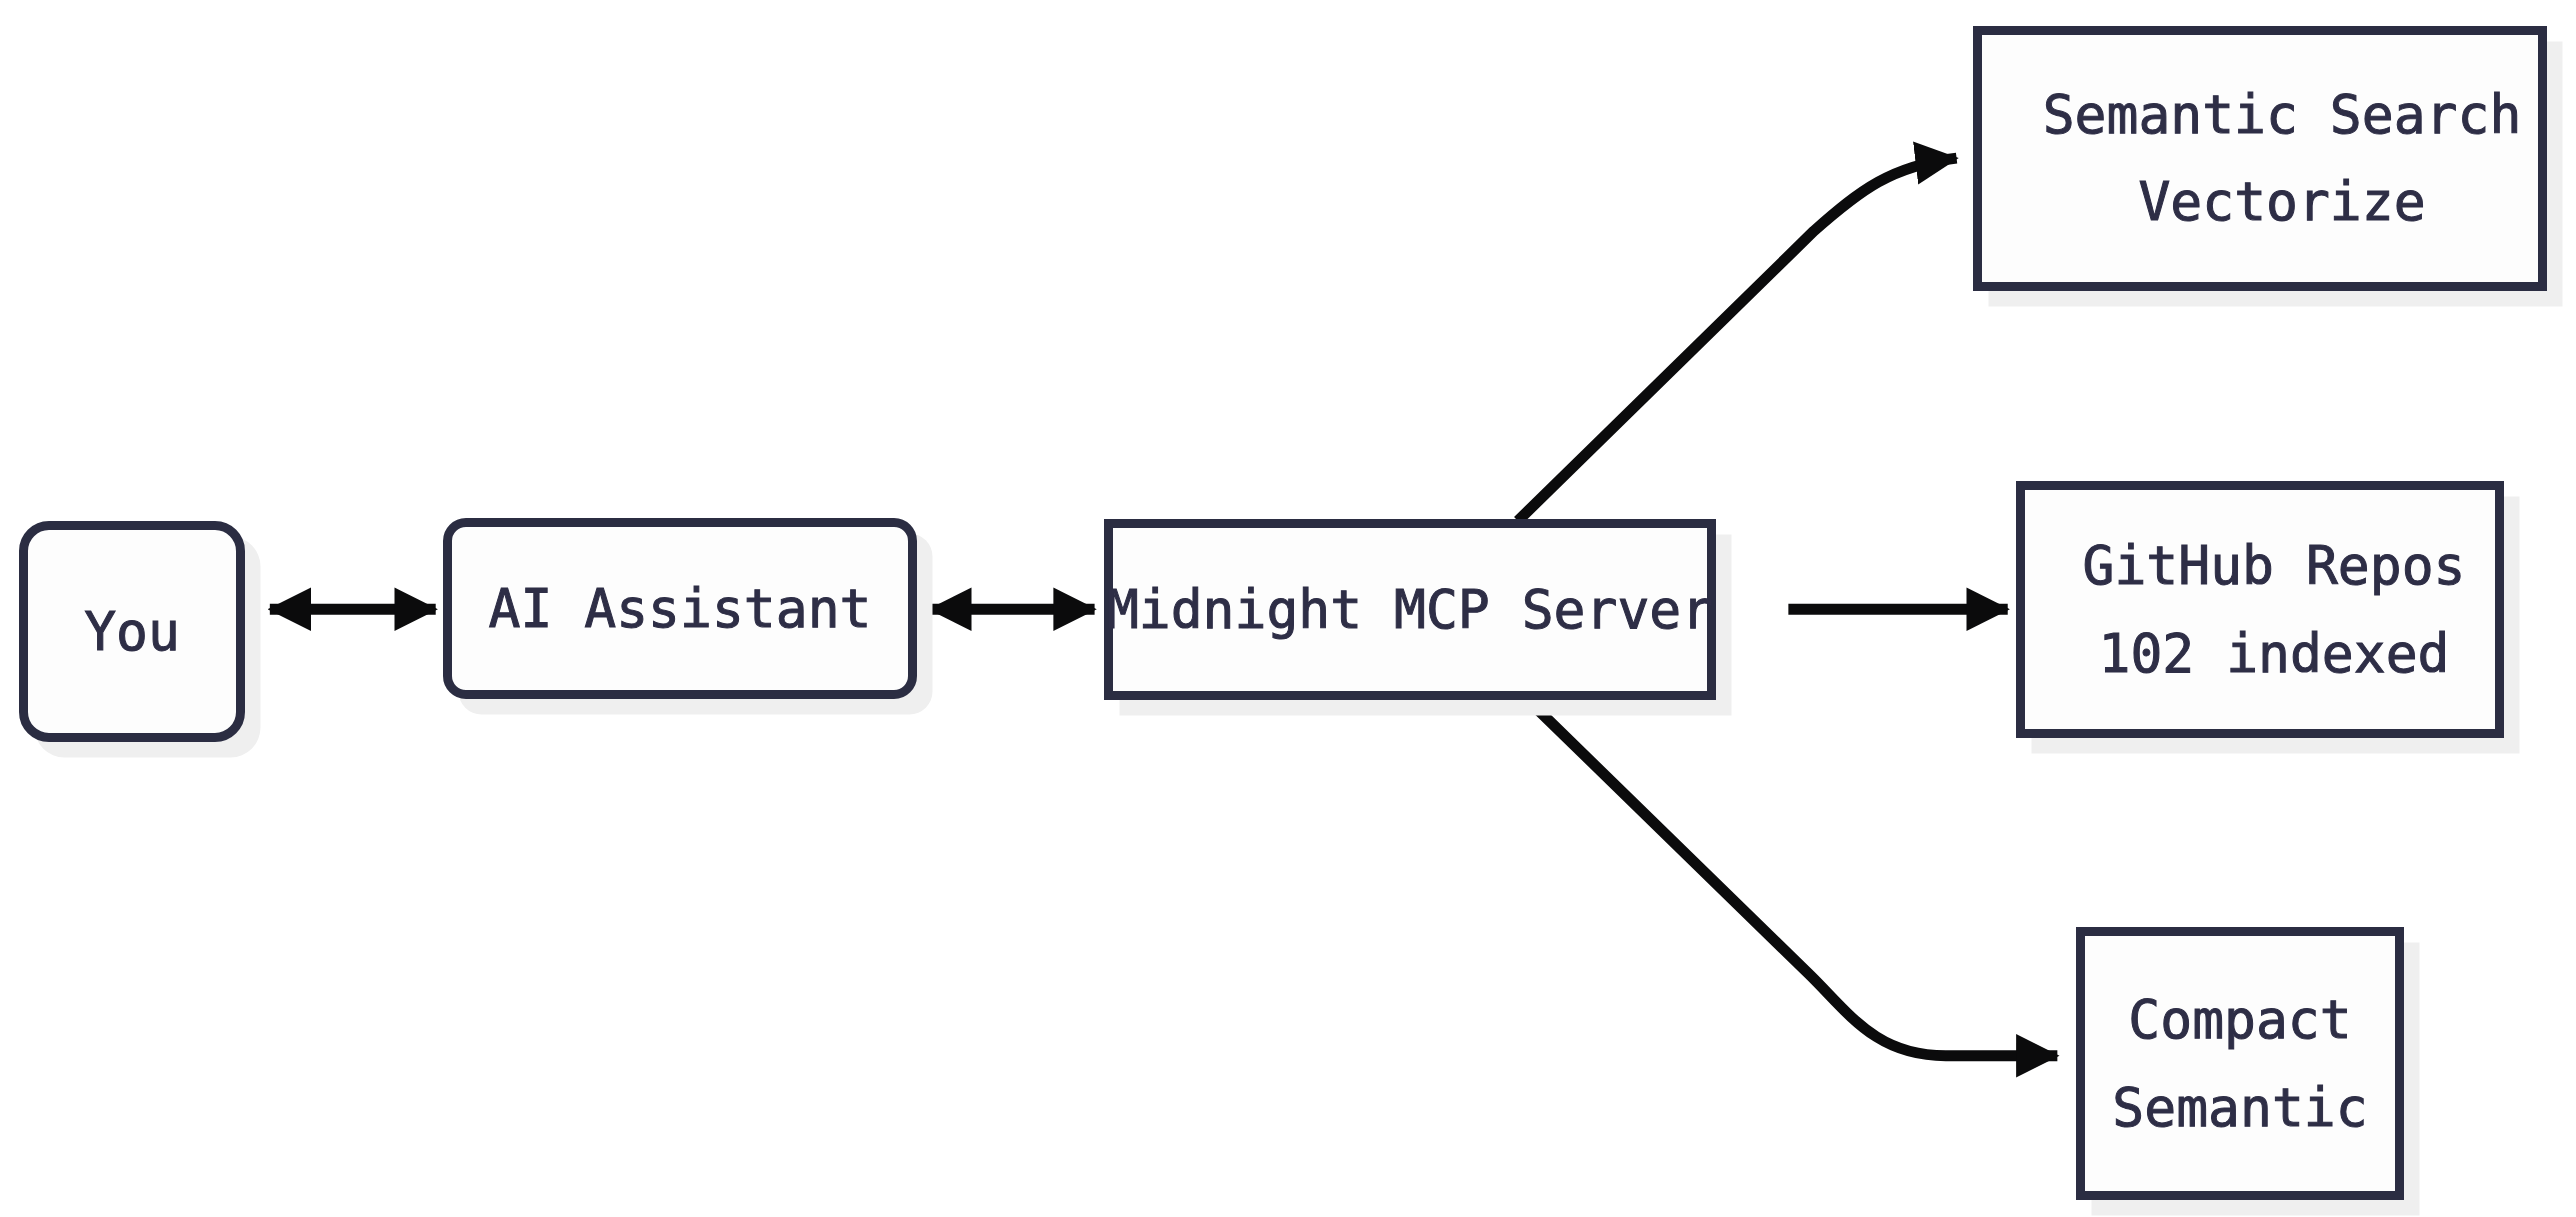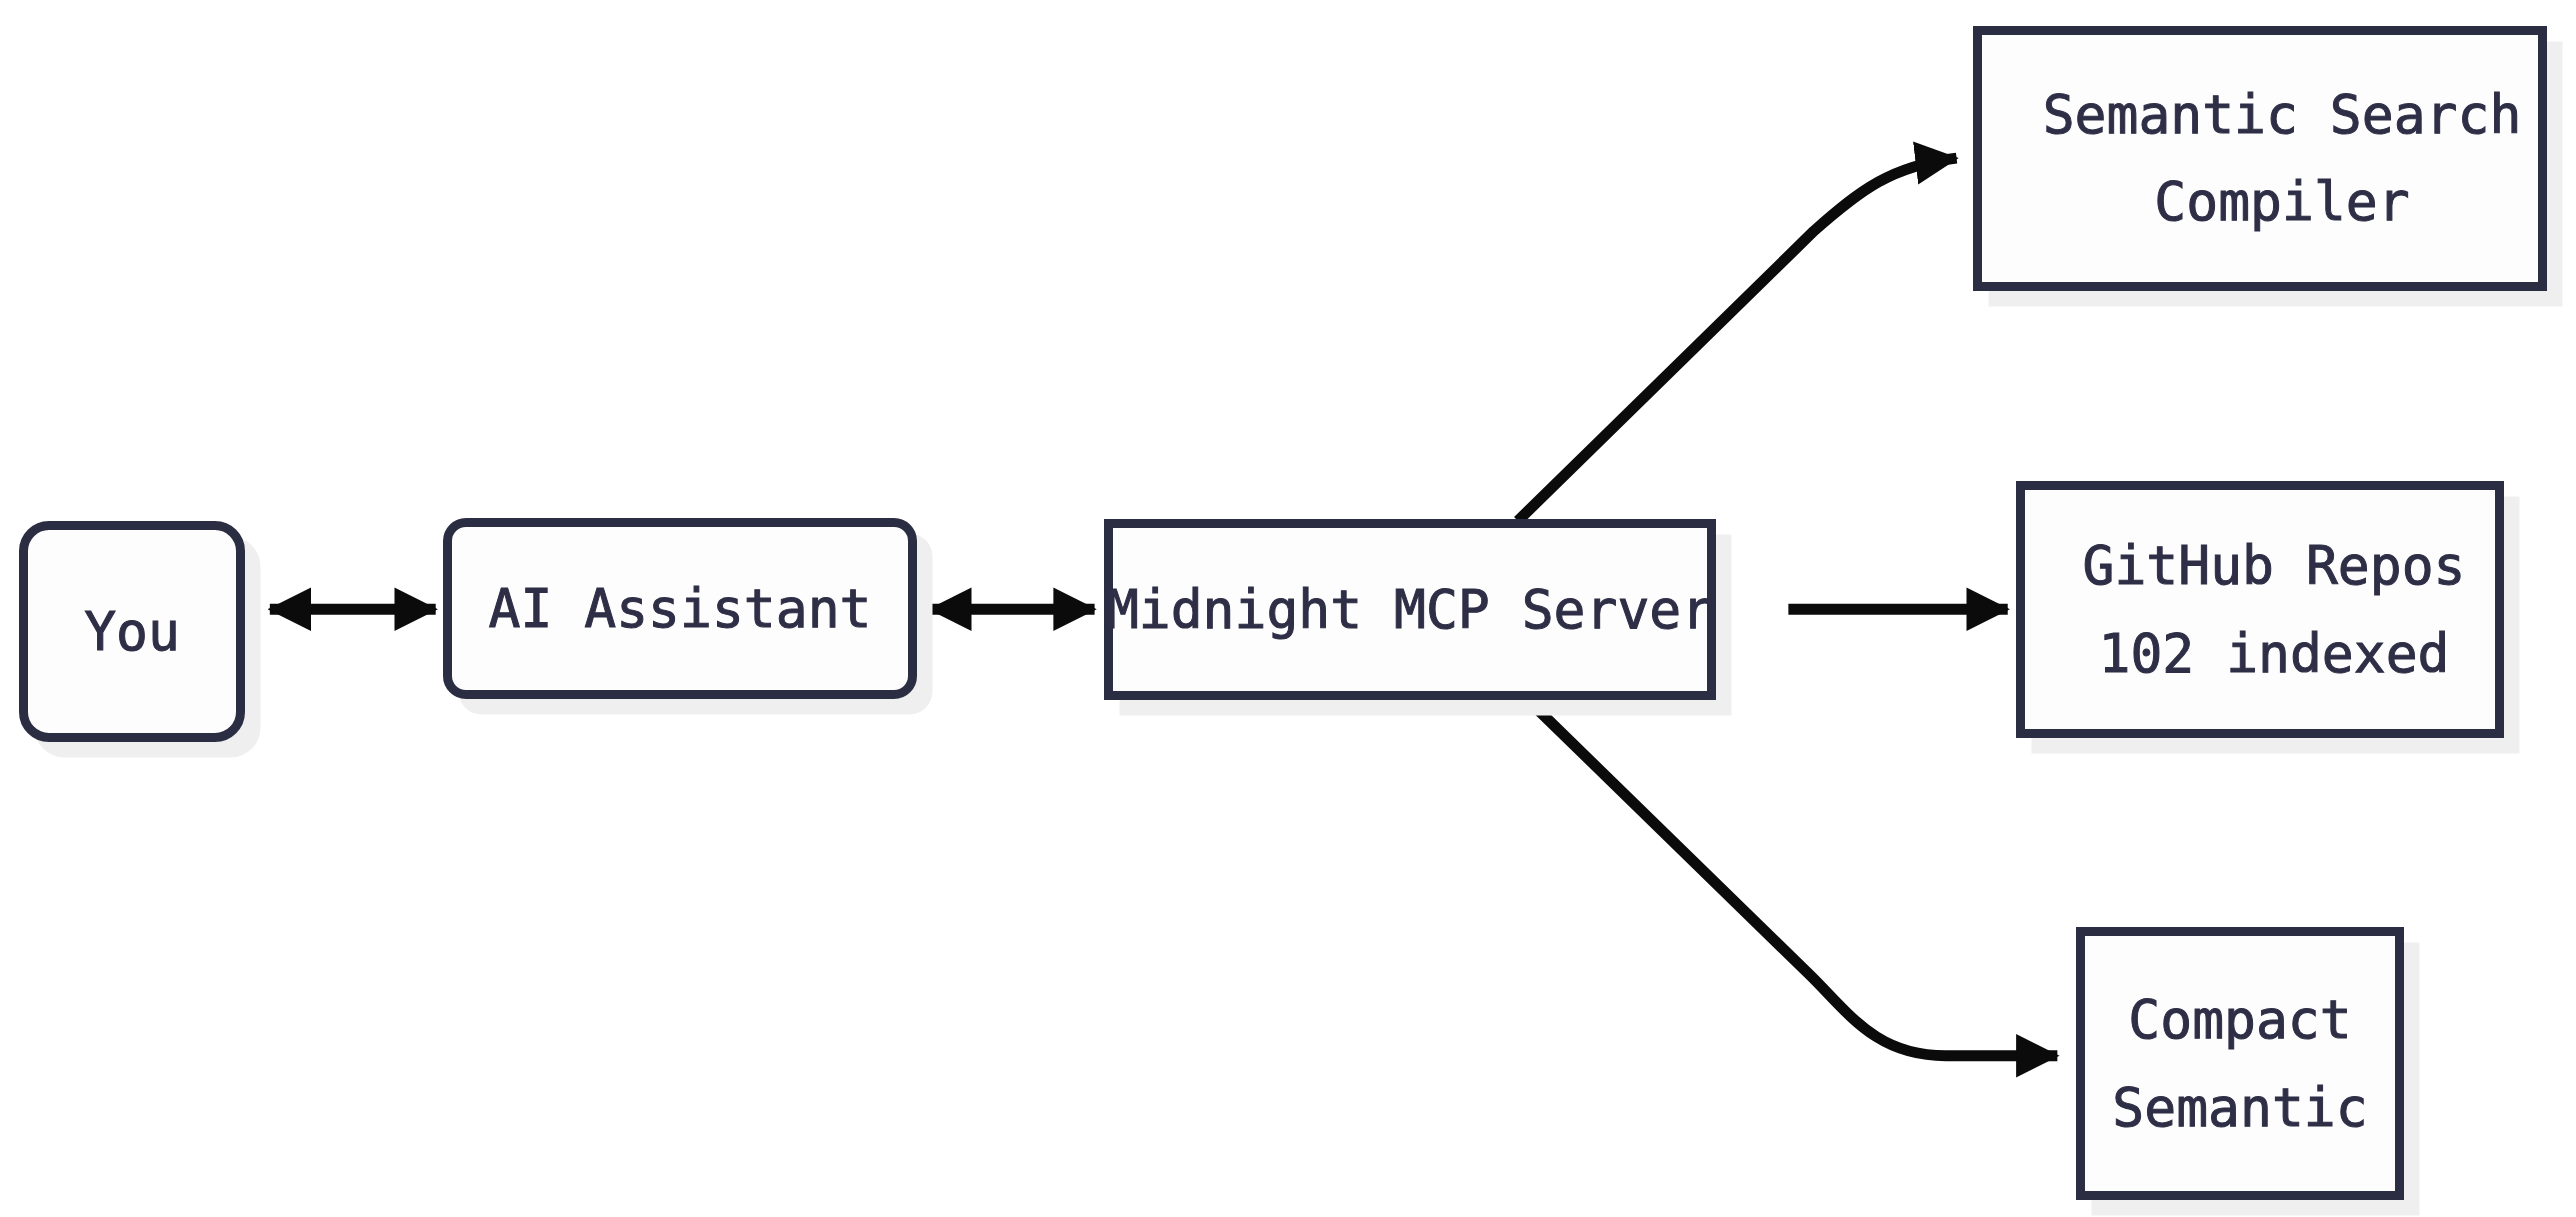--- a/index.html
+++ b/index.html
@@ -84,21 +84,21 @@
   <div class="node" id="node-ai">
     <span>AI Assistant</span>
   </div>
 
   <div class="node" id="node-mcp">
     <span>Midnight MCP Server</span>
   </div>
 
   <div class="node" id="node-semantic">
     <span>Semantic Search</span>
-    <span>Compiler</span>
+    <span>Vectorize</span>
   </div>
 
   <div class="node" id="node-github">
     <span>GitHub Repos</span>
     <span>102 indexed</span>
   </div>
 
   <div class="node" id="node-compact">
     <span>Compact</span>
     <span>Semantic</span>

